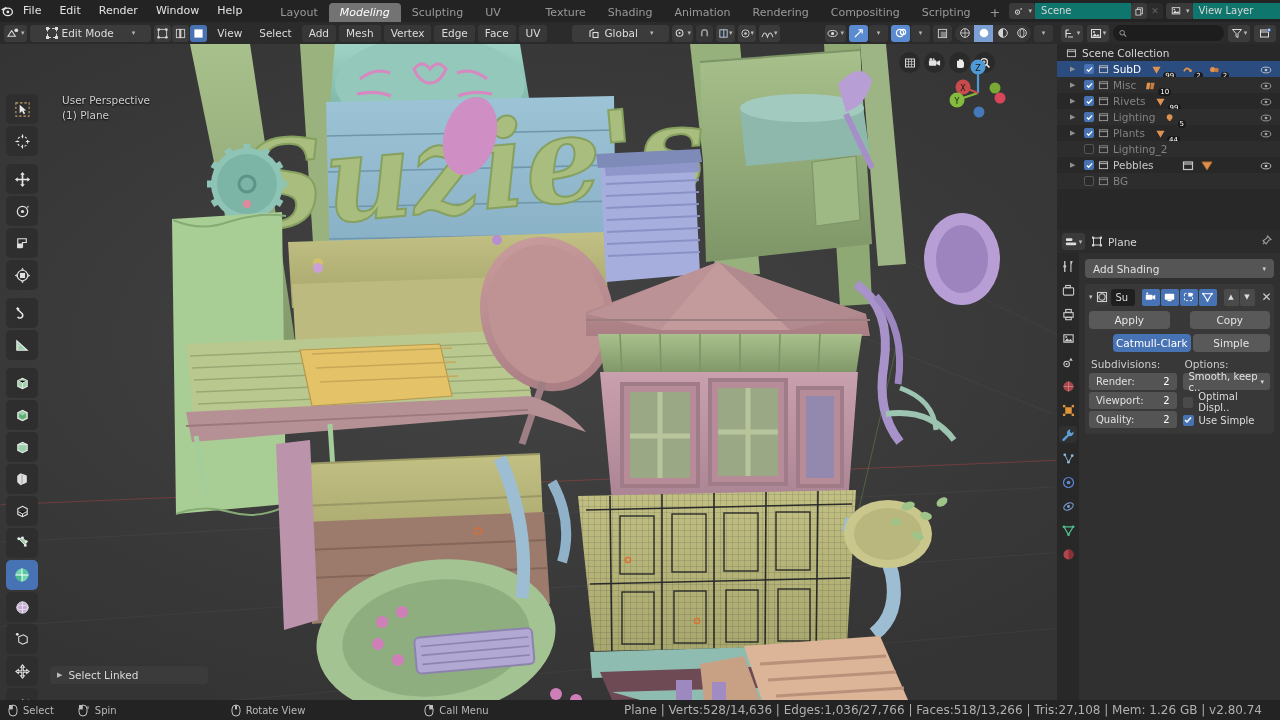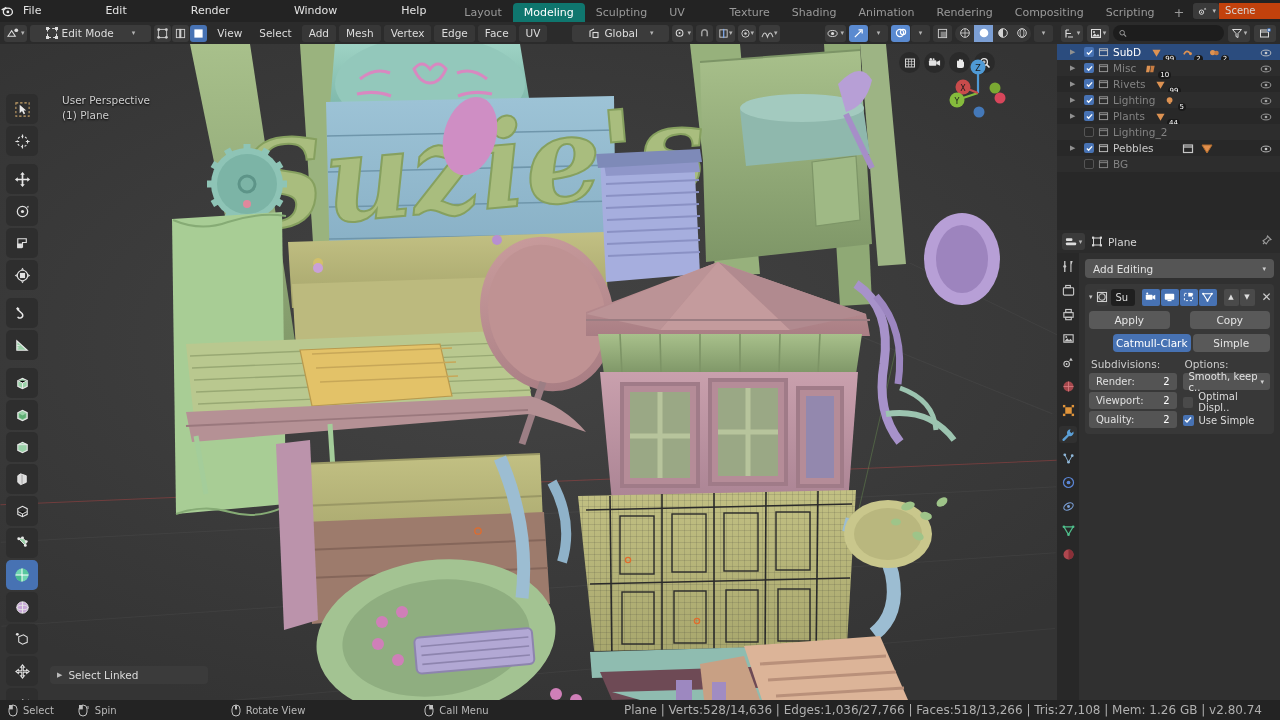--- a/index.html
+++ b/index.html
@@ -4,34 +4,34 @@
 <style>
   * { box-sizing: border-box; margin:0; padding:0; }
   html,body { width:1280px; height:720px; overflow:hidden; background:#1d1d1d;
     font-family:"DejaVu Sans","Liberation Sans",sans-serif; }
   #app { position:relative; width:1280px; height:720px; }
 
   
   .topbar { position:absolute; left:0; top:0; width:1280px; height:22px;
     background:#232323; display:flex; align-items:flex-end; }
   .blender-logo { width:26px; height:22px; display:flex; align-items:center; justify-content:center; }
-  .menu-items { display:flex; align-items:center; height:22px;gap:46px; }
+  .menu-items { display:flex; align-items:center; height:22px; }
   .menu-item { color:#e3e3e3; font-size:11px; padding:0 9px; line-height:22px; cursor:default; }
   .ws-tabs { display:flex; align-items:flex-end; height:22px; margin-left:18px; }
   .ws-tab { font-size:11px; color:#9a9a9a; padding:0 11px; height:19px; line-height:19px;
     border-radius:4px 4px 0 0; }
-  .ws-tab.active { background:#0f766e; color:#ffffff; }
+  .ws-tab.active { background:#737373; color:#ffffff;font-style:italic; }
   .ws-plus { color:#9a9a9a; font-size:13px; padding:0 8px; line-height:19px; }
   .topbar-right { margin-left:auto; display:flex; align-items:center; height:22px; padding-right:4px; gap:3px; }
   .tb-ctl { display:flex; align-items:center; height:16px; background:#282828; border-radius:3px; }
   .tb-ico { width:20px; height:16px; display:flex; align-items:center; justify-content:center; background:#3a3a3a;
     border-radius:3px 0 0 3px; }
   .tb-chev { font-size:7px; color:#bbb; padding-right:3px; background:#3a3a3a; height:16px; line-height:16px; border-radius:0 3px 3px 0;}
   .tb-name { font-size:10px; color:#d6d6d6; padding:0 10px 0 6px; height:16px; line-height:16px;
-    background:#c2410c; min-width:96px; }
+    background:#0f766e; min-width:96px; }
   .tb-btn { width:16px; height:16px; background:#3a3a3a; display:flex; align-items:center; justify-content:center;
     border-radius:3px; }
   .tb-btn.dim { background:#333; opacity:.45; }
 
   
   .vp-header { position:absolute; left:0; top:22px; width:1057px; height:22px;
     background:#2b2b2b; display:flex; align-items:center; padding:0 4px; gap:3px; }
   .vh-box { display:flex; align-items:center; height:17px; background:#3b3b3b; border-radius:3px; padding:0 2px; }
   .vh-mode { display:flex; align-items:center; height:17px; background:#3b3b3b; border-radius:3px; padding:0 16px; gap:4px; }
   .vh-mode .lbl { font-size:10.5px; color:#dcdcdc; }
@@ -907,20 +907,27 @@
       <div class="ol-ico">
         <svg width="12" height="11" viewBox="0 0 12 11">
             <rect x="1.5" y="2" width="8" height="7" fill="none" stroke="#ddd" stroke-width="1"></rect>
             <path d="M1.5 4 h8" stroke="#ddd" stroke-width="1"></path>
             <circle cx="10" cy="2" r="2" fill="#4772b3"></circle>
             <path d="M10 1 v2 M9 2 h2" stroke="#fff" stroke-width=".8"></path>
           </svg>
       </div>
     </div>
     <div class="ol-body">
+      <div class="ol-scene">
+        <svg width="11" height="10" viewBox="0 0 12 11">
+            <rect x="1.5" y="2" width="9" height="7.5" fill="none" stroke="#c6c6c6" stroke-width="1"></rect>
+            <path d="M1.5 4 h9" stroke="#c6c6c6" stroke-width="1"></path>
+          </svg>
+        <span>Scene Collection</span>
+      </div>
 
       <div class="ol-row selected">
         <span class="disc">▶</span>
         <span class="cbox">
             <svg width="7" height="7" viewBox="0 0 8 8">
               <path d="M1 4 L3 6 L7 1.6" stroke="#fff" stroke-width="1.5" fill="none"></path>
             </svg>
           </span>
         <svg width="11" height="10" viewBox="0 0 12 11">
             <rect x="1.5" y="2" width="9" height="7.5" fill="none" stroke="#c6c6c6" stroke-width="1"></rect>
@@ -1239,21 +1246,21 @@
       <div class="pr-tab">
         <svg width="13" height="13" viewBox="0 0 14 14">
             <circle cx="7" cy="7" r="5.4" fill="#b0474f"></circle>
             <path d="M7 1.6 A5.4 5.4 0 0 1 7 12.4 Z" fill="#8a3038"></path>
           </svg>
       </div>
     </div>
 
     <div class="pr-main">
       <div class="addmod">
-        <span class="t">Add Editing</span>
+        <span class="t">Add Shading</span>
         <span class="c">▾</span>
       </div>
 
       <div class="mod-panel">
         <div class="mod-head">
           <span class="mh-tri">▾</span>
           <span class="mh-ico">
             <svg width="12" height="12" viewBox="0 0 13 13">
                 <rect x="1.6" y="1.6" width="9.8" height="9.8" fill="none" stroke="#d2d2d2" stroke-width="1.1"></rect>
                 <circle cx="6.5" cy="6.5" r="3.4" fill="none" stroke="#d2d2d2" stroke-width="1.1"></circle>

